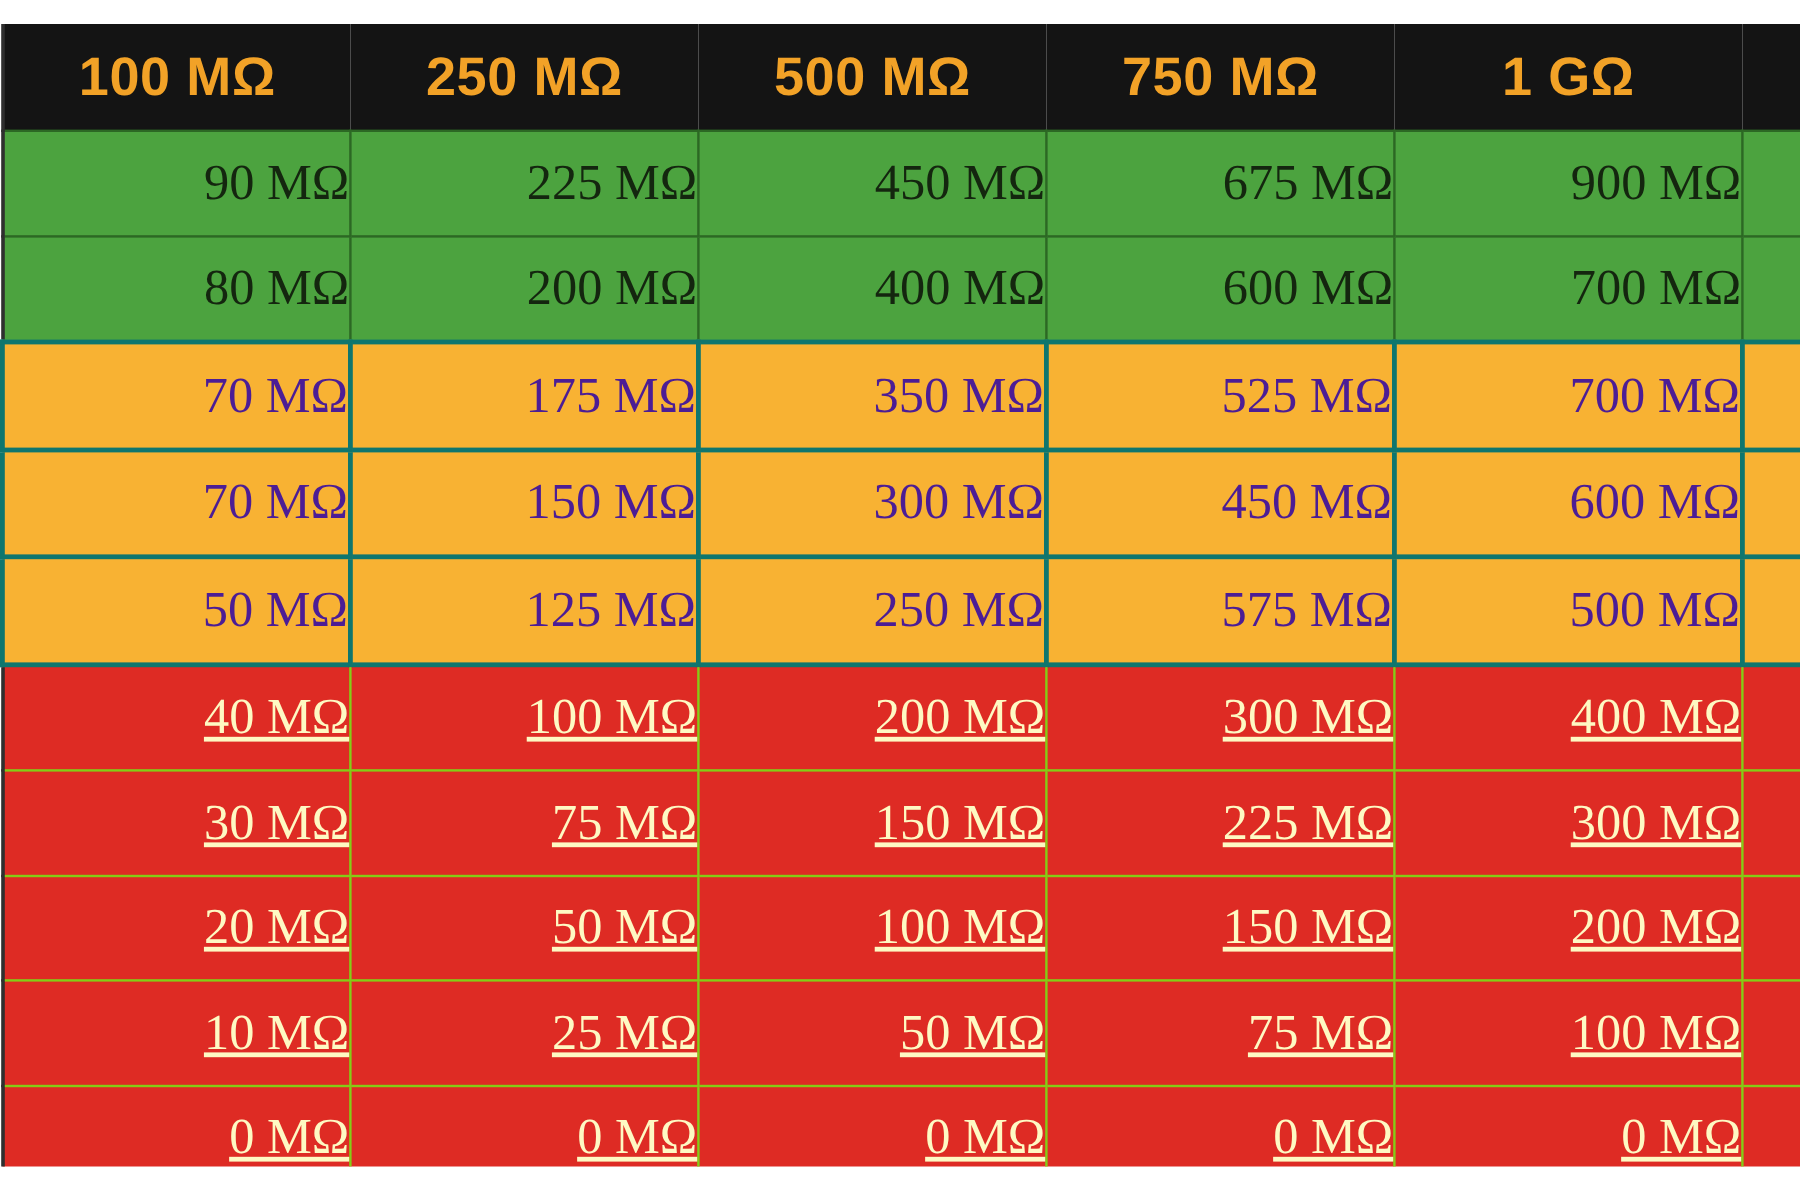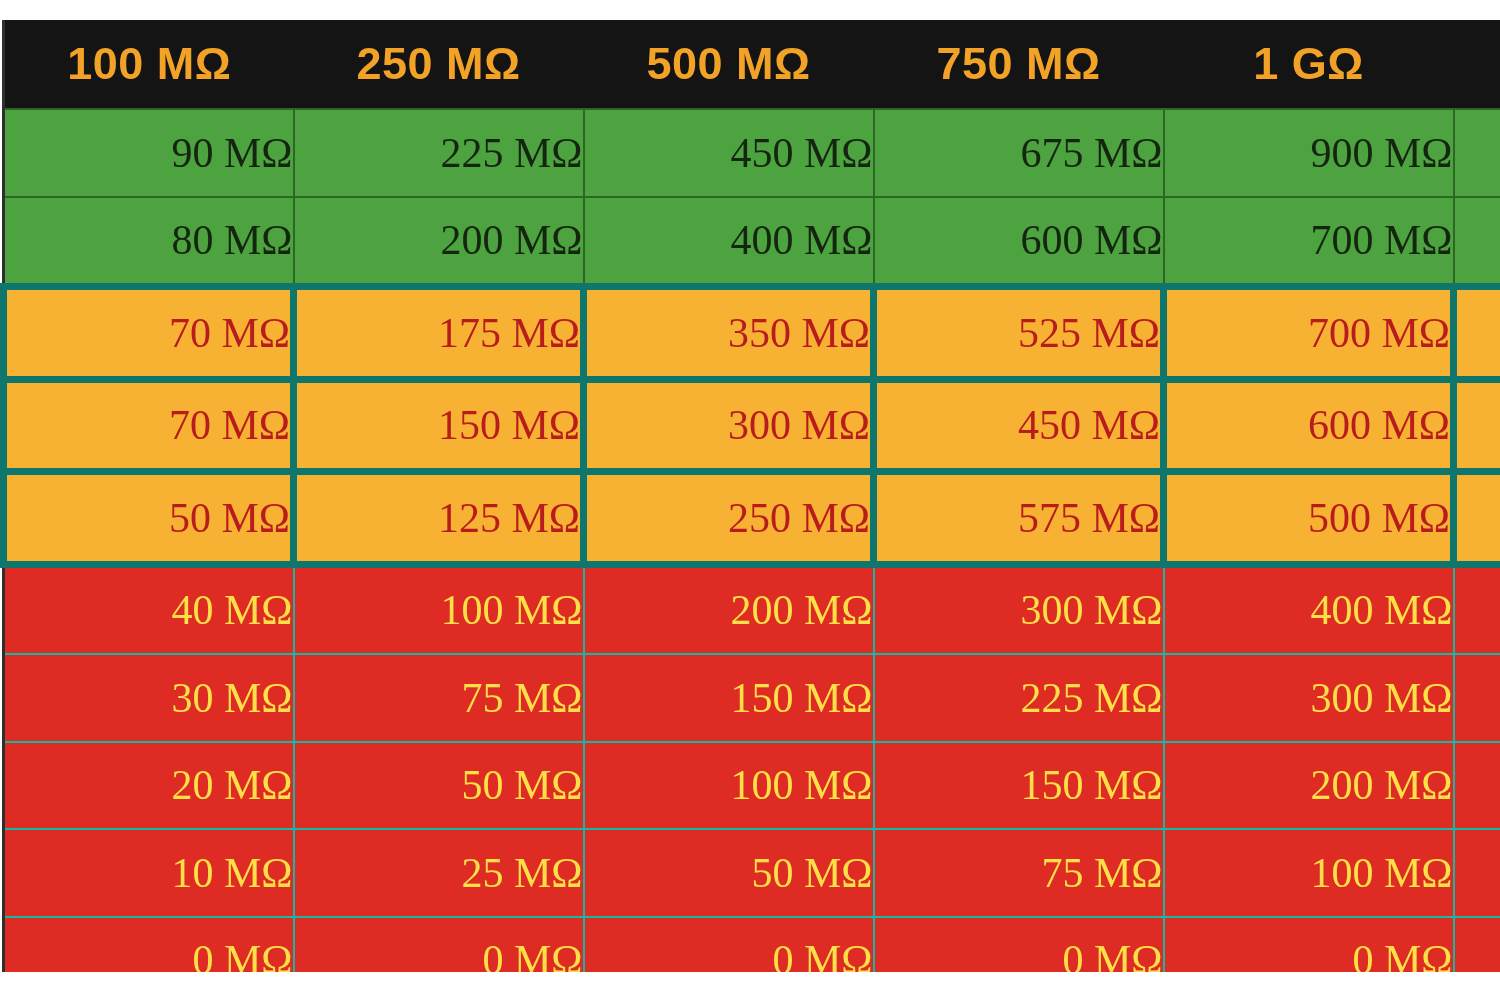--- a/index.html
+++ b/index.html
@@ -68,27 +68,28 @@
     font-family: "Liberation Serif", "DejaVu Serif", serif;
   }
 
   tbody td.green {
     background: #4CA33F;
     color: #14260F;
     border: 2px solid #2C6824;
   }
   tbody td.amber {
     background: #F8B233;
-    color: #b91c1c;
-    border: 7px solid #0f766e;
+    color: #4c1d95;
+    border: 4px solid #0f766e;
   }
   tbody td.red {
     background: #DE2B24;
-    color: #fde047;
-    border: 2px solid #14b8a6;
+    color: #fef9c3;
+    border: 2px solid #84cc16;
+    text-decoration: underline;
   }
 
   
   table.grid {
     border-left: 3px solid #2F2F2F;
     border-bottom: 3px solid #3B3B3B;
   }
 </style>
 </head>
 <body>

